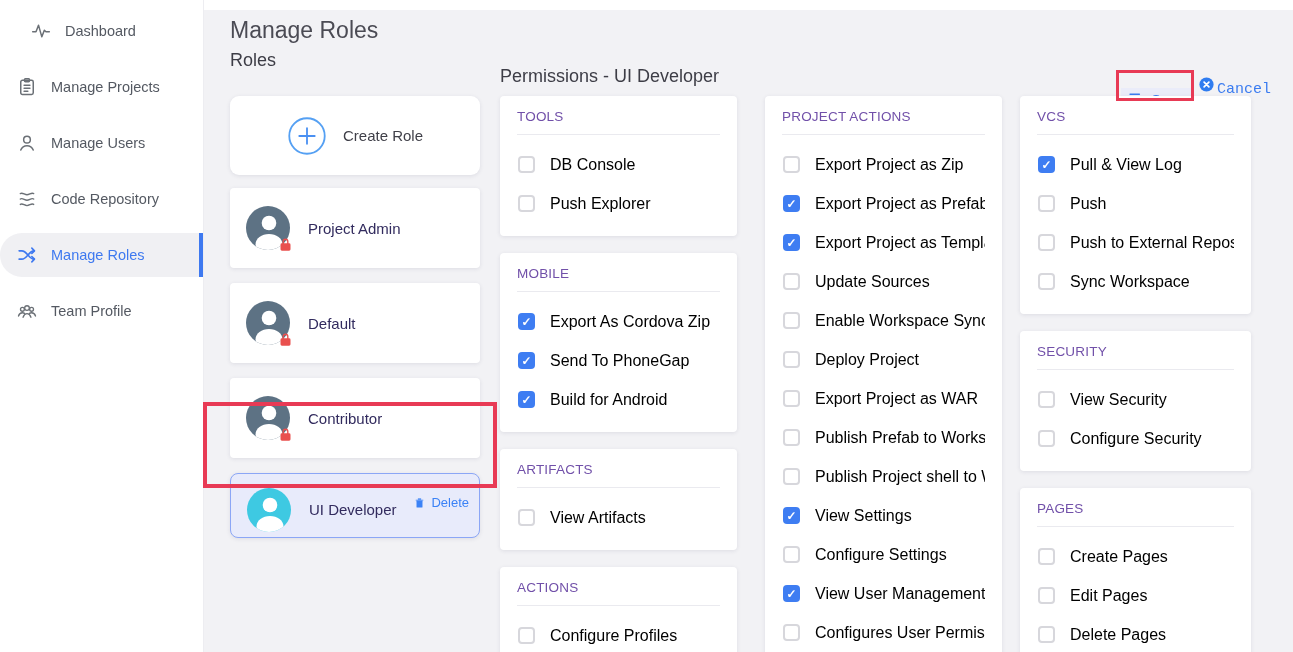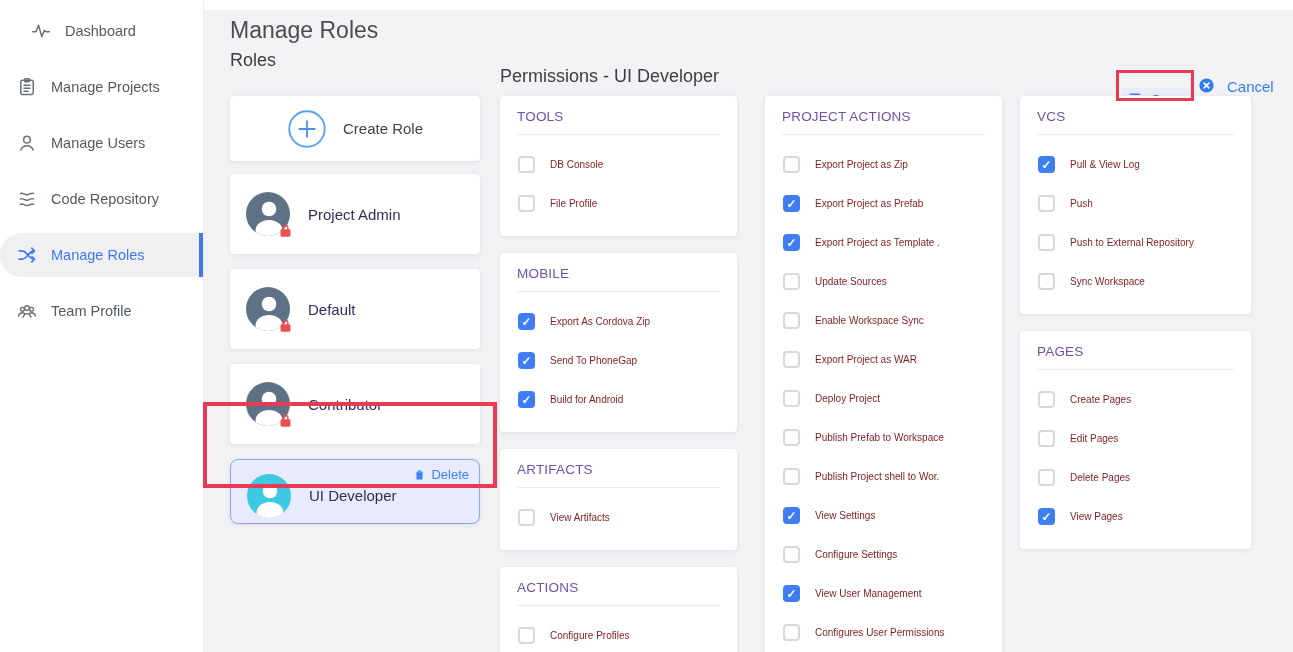--- a/index.html
+++ b/index.html
@@ -21,54 +21,54 @@
   .main { position:absolute; left:204px; top:0; right:0; bottom:0; background:#f2f2f5; }
   .topstrip { position:absolute; left:0; top:0; right:0; height:10px; background:#fff; }
   .page-title { position:absolute; left:26px; top:17px; font-size:23px; font-weight:400; color:#4b4b54; }
   .sec-head { position:absolute; font-size:18px; font-weight:500; color:#3d3d46; }
   #roles-heading { left:26px; top:50px; }
   #perm-heading { left:296px; top:66px; }
 
   
   .save-btn { position:absolute; left:917px; top:88px; height:23px; display:flex; align-items:center; gap:6px;
               background:#eaecf9; padding:0 7px; cursor:pointer; color:#3b7cf0; font-size:15px; }
-  .cancel-btn { position:absolute; left:994px; top:75px; height:23px; display:flex; align-items:center; gap:12px;
-               cursor:pointer; color:#3b7cf0; font-size:15px; background:transparent; }
+  .cancel-btn { position:absolute; left:994px; top:75px; height:23px; display:flex; align-items:flex-end; gap:2px;
+               cursor:pointer; color:#3b7cf0; font-size:15px; background:transparent;font-family:Liberation Mono, monospace; }
   .save-btn svg, .cancel-btn svg { width:17px; height:17px; flex:0 0 auto; }
 
   
   .roles-col { position:absolute; left:26px; top:96px; width:250px; }
   .role-card { background:#fff; border-radius:4px; box-shadow:0 1px 4px rgba(40,40,80,.10);
                display:flex; align-items:center; gap:18px; padding:0 16px; height:80px; margin-bottom:15px; cursor:pointer; }
-  .role-card.create { height:65px; justify-content:center; gap:16px; margin-bottom:13px; }
+  .role-card.create { height:79px; justify-content:center; gap:16px; margin-bottom:13px;border-radius:9px; }
   .role-card.create .plus { width:40px; height:40px; flex:0 0 auto; }
   .role-card.create .clbl { font-size:15px; color:#3f3f48; }
   .role-name { font-size:15px; font-weight:500; color:#322b5e; white-space:nowrap; }
   .avatar-wrap { position:relative; width:44px; height:44px; flex:0 0 auto; }
   .avatar-wrap .lock { position:absolute; right:-3px; bottom:-2px; width:15px; height:15px; }
   .role-card.selected { height:65px; background:#e8ebfb; border:1.5px solid #8ba6f6; border-radius:8px;
                         position:relative; margin-bottom:0; padding-top:8px; }
-  .delete-btn { position:absolute; top:7px; right:10px; display:flex; align-items:center; gap:5px;
+  .delete-btn { position:absolute; top:21px; right:10px; display:flex; align-items:center; gap:5px;
                 color:#3b82f6; font-size:13px; cursor:pointer; }
   .delete-btn svg { width:13px; height:14px; }
 
   
   .perm-col { position:absolute; top:96px; width:237px; }
   #perm-col-0 { left:296px; }
   #perm-col-1 { left:561px; }
   #perm-col-2 { left:816px; width:231px; }
   .perm-card { background:#fff; border-radius:4px; box-shadow:0 1px 4px rgba(40,40,80,.10);
                padding:13px 17px 13px; margin-bottom:17px; }
   .perm-header { font-size:13.5px; letter-spacing:.2px; color:#7150a9; padding-bottom:10px;
                  border-bottom:1px solid #eaeaef; margin-bottom:10px; }
   .perm-row { height:39px; display:flex; align-items:center; gap:15px; padding-left:1px; }
   .cb { width:17px; height:17px; border-radius:4px; border:2px solid #d7d7dc; background:#fff; flex:0 0 auto;
         display:flex; align-items:center; justify-content:center; cursor:pointer; }
   .cb.checked { border:none; background:#3e7df2; color:#fff; font-size:12px; font-weight:700; line-height:1; }
-  .perm-lbl { font-size:10px; color:#7f1d1d; white-space:nowrap; overflow:hidden; }
+  .perm-lbl { font-size:16px; color:#000000; white-space:nowrap; overflow:hidden; }
 
   
   .annot { position:absolute; border-style:solid; border-color:#e83a55; pointer-events:none; z-index:5; background:transparent; }
   #annot-role { left:203px; top:402px; width:294px; height:86px; border-width:4px; }
   #annot-save { left:1116px; top:70px; width:78px; height:31px; border-width:3px; }
 </style>
 </head>
 <body>
 
 <div class="sidebar">
@@ -252,21 +252,21 @@
 
   <div class="perm-col" id="perm-col-0">
       <div class="perm-card">
         <div class="perm-header">TOOLS</div>
         <div class="perm-row">
           <span class="cb"></span>
           <span class="perm-lbl">DB Console</span>
         </div>
         <div class="perm-row">
           <span class="cb"></span>
-          <span class="perm-lbl">File Profile</span>
+          <span class="perm-lbl">Push Explorer</span>
         </div>
       </div>
       <div class="perm-card">
         <div class="perm-header">MOBILE</div>
         <div class="perm-row">
           <span class="cb checked">✓</span>
           <span class="perm-lbl">Export As Cordova Zip</span>
         </div>
         <div class="perm-row">
           <span class="cb checked">✓</span>
@@ -310,25 +310,25 @@
         <div class="perm-row">
           <span class="cb"></span>
           <span class="perm-lbl">Update Sources</span>
         </div>
         <div class="perm-row">
           <span class="cb"></span>
           <span class="perm-lbl">Enable Workspace Sync</span>
         </div>
         <div class="perm-row">
           <span class="cb"></span>
+          <span class="perm-lbl">Deploy Project</span>
+        </div>
+        <div class="perm-row">
+          <span class="cb"></span>
           <span class="perm-lbl">Export Project as WAR</span>
-        </div>
-        <div class="perm-row">
-          <span class="cb"></span>
-          <span class="perm-lbl">Deploy Project</span>
         </div>
         <div class="perm-row">
           <span class="cb"></span>
           <span class="perm-lbl">Publish Prefab to Workspace</span>
         </div>
         <div class="perm-row">
           <span class="cb"></span>
           <span class="perm-lbl">Publish Project shell to Wor.</span>
         </div>
         <div class="perm-row">
@@ -363,20 +363,31 @@
         <div class="perm-row">
           <span class="cb"></span>
           <span class="perm-lbl">Push to External Repository</span>
         </div>
         <div class="perm-row">
           <span class="cb"></span>
           <span class="perm-lbl">Sync Workspace</span>
         </div>
       </div>
       <div class="perm-card">
+        <div class="perm-header">SECURITY</div>
+        <div class="perm-row">
+          <span class="cb"></span>
+          <span class="perm-lbl">View Security</span>
+        </div>
+        <div class="perm-row">
+          <span class="cb"></span>
+          <span class="perm-lbl">Configure Security</span>
+        </div>
+      </div>
+      <div class="perm-card">
         <div class="perm-header">PAGES</div>
         <div class="perm-row">
           <span class="cb"></span>
           <span class="perm-lbl">Create Pages</span>
         </div>
         <div class="perm-row">
           <span class="cb"></span>
           <span class="perm-lbl">Edit Pages</span>
         </div>
         <div class="perm-row">

